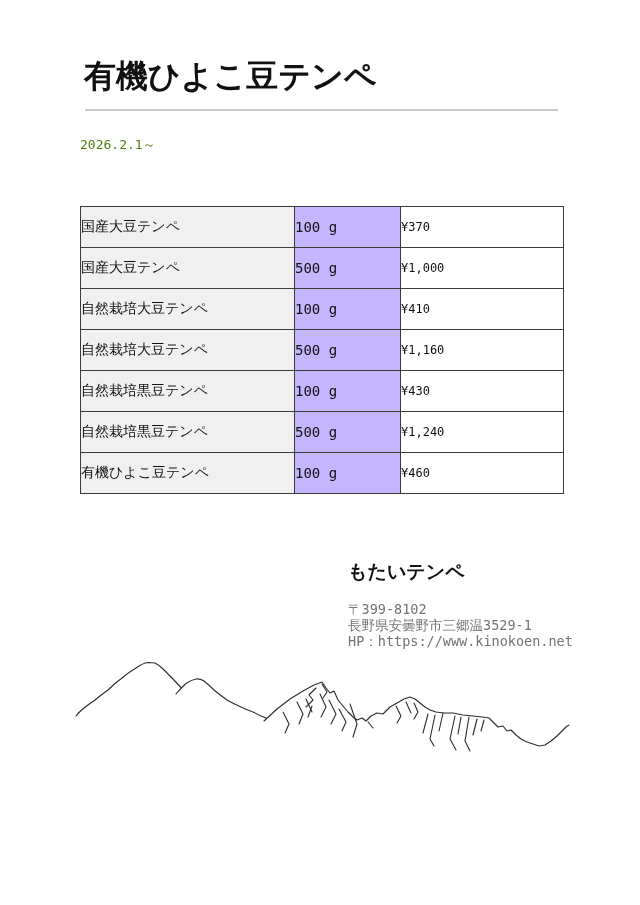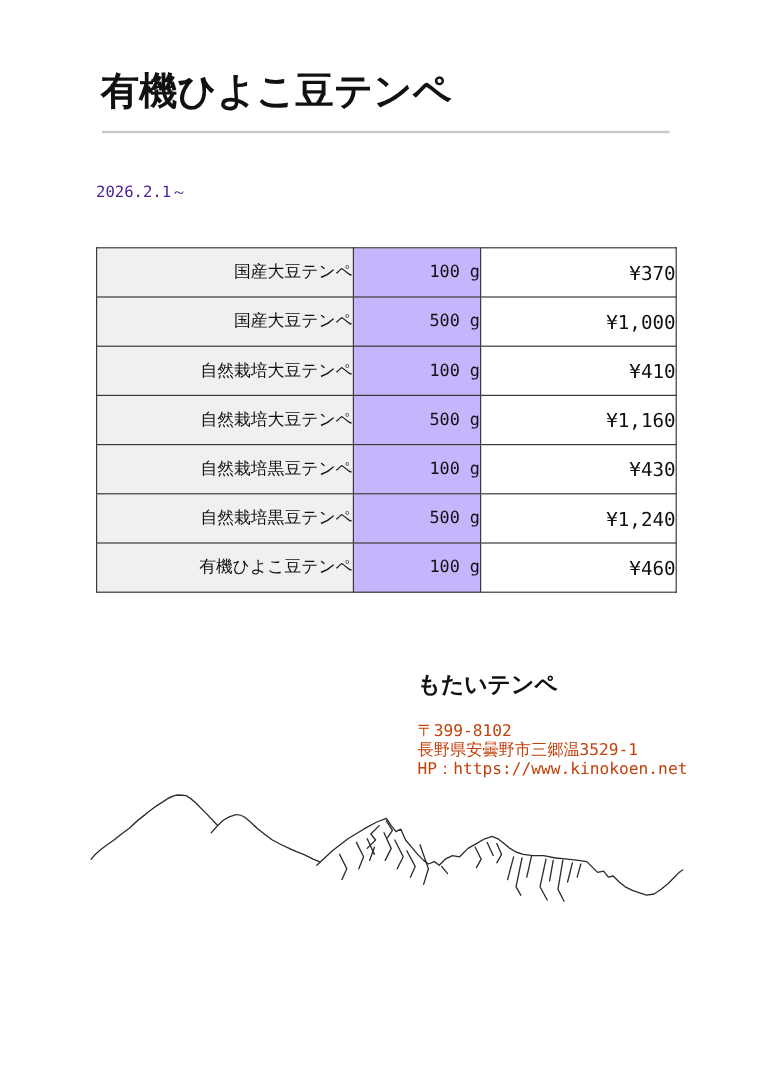--- a/index.html
+++ b/index.html
@@ -31,72 +31,72 @@
     position: absolute;
     left: 85px;
     top: 109px;
     width: 473px;
     height: 2px;
     background: #c9c9c9;
   }
   .effective-date {
     position: absolute;
     left: 80px;
-    top: 151px;
+    top: 136px;
     font-size: 13px;
-    color: #4c1d95;
+    color: #4d7c0f;
     white-space: nowrap;
   }
   table.price-table {
     position: absolute;
     left: 80px;
     top: 206px;
     width: 480px;
     border-collapse: collapse;
     table-layout: fixed;
   }
   table.price-table td {
     border: 1px solid #3a3a3a;
     height: 40px;
-    text-align: right;
+    text-align: left;
     vertical-align: middle;
     font-size: 14px;
     color: #111111;
     padding: 0;
     white-space: nowrap;
   }
   table.price-table td.col-product {
     width: 213px;
     background: #f0f0f0;
   }
   table.price-table td.col-weight {
     width: 105px;
     background: #c4b5fd;
   }
   table.price-table td.col-price {
     width: 162px;
     background: #ffffff;
-    font-size: 16px;
+    font-size: 12px;
   }
   .footer-block {
     position: absolute;
     left: 348px;
     top: 559px;
     white-space: nowrap;
   }
   .shop-name {
     font-size: 19px;
     font-weight: 700;
     color: #111111;
     margin-bottom: 18px;
     line-height: 24px;
   }
   .footer-line {
     font-size: 13.5px;
-    color: #c2410c;
+    color: #737373;
     line-height: 16px;
   }
   .mountain-art {
     position: absolute;
     left: 55px;
     top: 650px;
     width: 525px;
     height: 115px;
   }
   .mountain-art path {

